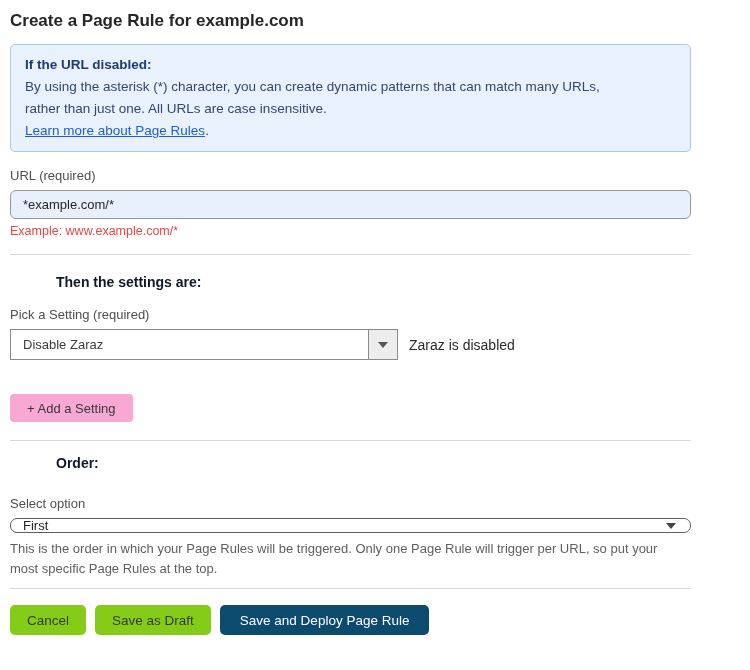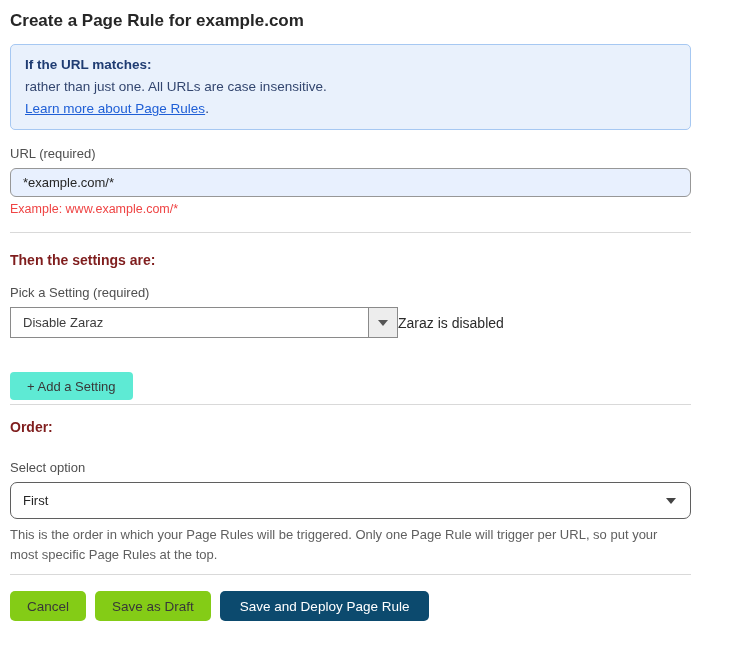--- a/index.html
+++ b/index.html
@@ -38,21 +38,21 @@
     font-family: "Liberation Sans", sans-serif;
     margin-bottom: 5px;
   }
   .example-text { font-size: 12.5px; color: #ef4444; margin-bottom: 16px; }
 
   .divider { border: none; border-top: 1px solid #d9d9d9; height: 0; }
   .divider.d1 { margin-bottom: 19px; }
   .divider.d2 { margin-bottom: 14px; }
   .divider.d3 { margin-bottom: 16px; }
 
-  .section-heading { font-size: 14px; font-weight: bold; color: #7f1d1d; }
+  .section-heading { font-size: 14px; font-weight: bold; color: #0f172a; margin-left: 46px; }
   .settings-heading { margin-bottom: 17px; }
   .order-heading { margin-bottom: 25px; }
 
   .setting-row { display: flex; align-items: center; margin-bottom: 34px; }
   .setting-dropdown {
     width: 388px; height: 31px;
     display: flex; align-items: stretch;
     background: #ffffff;
     border: 1px solid #8a8a8a;
     border-radius: 0;
@@ -63,36 +63,36 @@
   .dd-arrow-zone {
     width: 29px; background: #ededed; border-left: 1px solid #8a8a8a;
     display: flex; align-items: center; justify-content: center;
   }
   .tri {
     width: 0; height: 0;
     border-left: 5px solid transparent;
     border-right: 5px solid transparent;
     border-top: 6px solid #555555;
   }
-  .setting-status { font-size: 14px; color: #2b2b2b; margin-left: 0; }
+  .setting-status { font-size: 14px; color: #2b2b2b; margin-left: 11px; }
 
   .gray-btn {
     height: 30px;
     background: #84cc16;
     border: none;
     border-radius: 5px;
     padding: 0 17px;
     font-size: 13.5px;
     color: #383838;
     font-family: "Liberation Sans", sans-serif;
     cursor: pointer;
   }
-  .add-btn { height: 28px; border-radius: 4px; background: #5eead4; font-size: 13px; margin-bottom: 4px; }
+  .add-btn { height: 28px; border-radius: 4px; background: #f9a8d4; font-size: 13px; margin-bottom: 18px; }
   .order-select {
-    width: 100%; height: 37px;
+    width: 100%; height: 15px;
     background: #ffffff;
     border: 1px solid #5f5f5f;
     border-radius: 7px;
     display: flex; align-items: center; justify-content: space-between;
     padding: 0 14px 0 12px;
     font-size: 13px; color: #262626;
     cursor: pointer;
     margin-bottom: 6px;
   }
   .order-select .tri { border-top-color: #444444; }
@@ -112,21 +112,22 @@
   }
 </style>
 </head>
 <body>
 
 <div class="page">
 
   <div class="page-title">Create a Page Rule for example.com</div>
 
   <div class="info-box">
-    <div class="info-heading">If the URL matches:</div>
+    <div class="info-heading">If the URL disabled:</div>
+    <div class="info-line">By using the asterisk (*) character, you can create dynamic patterns that can match many URLs,</div>
     <div class="info-line">rather than just one. All URLs are case insensitive.</div>
     <div class="info-line"><span class="info-link">Learn more about Page Rules</span><span class="info-suffix">.</span></div>
   </div>
 
   <div class="field-label">URL (required)</div>
   <input class="url-input" type="text" value="*example.com/*" style="">
   <div class="example-text">Example: www.example.com/*</div>
 
   <hr class="divider d1">
 

